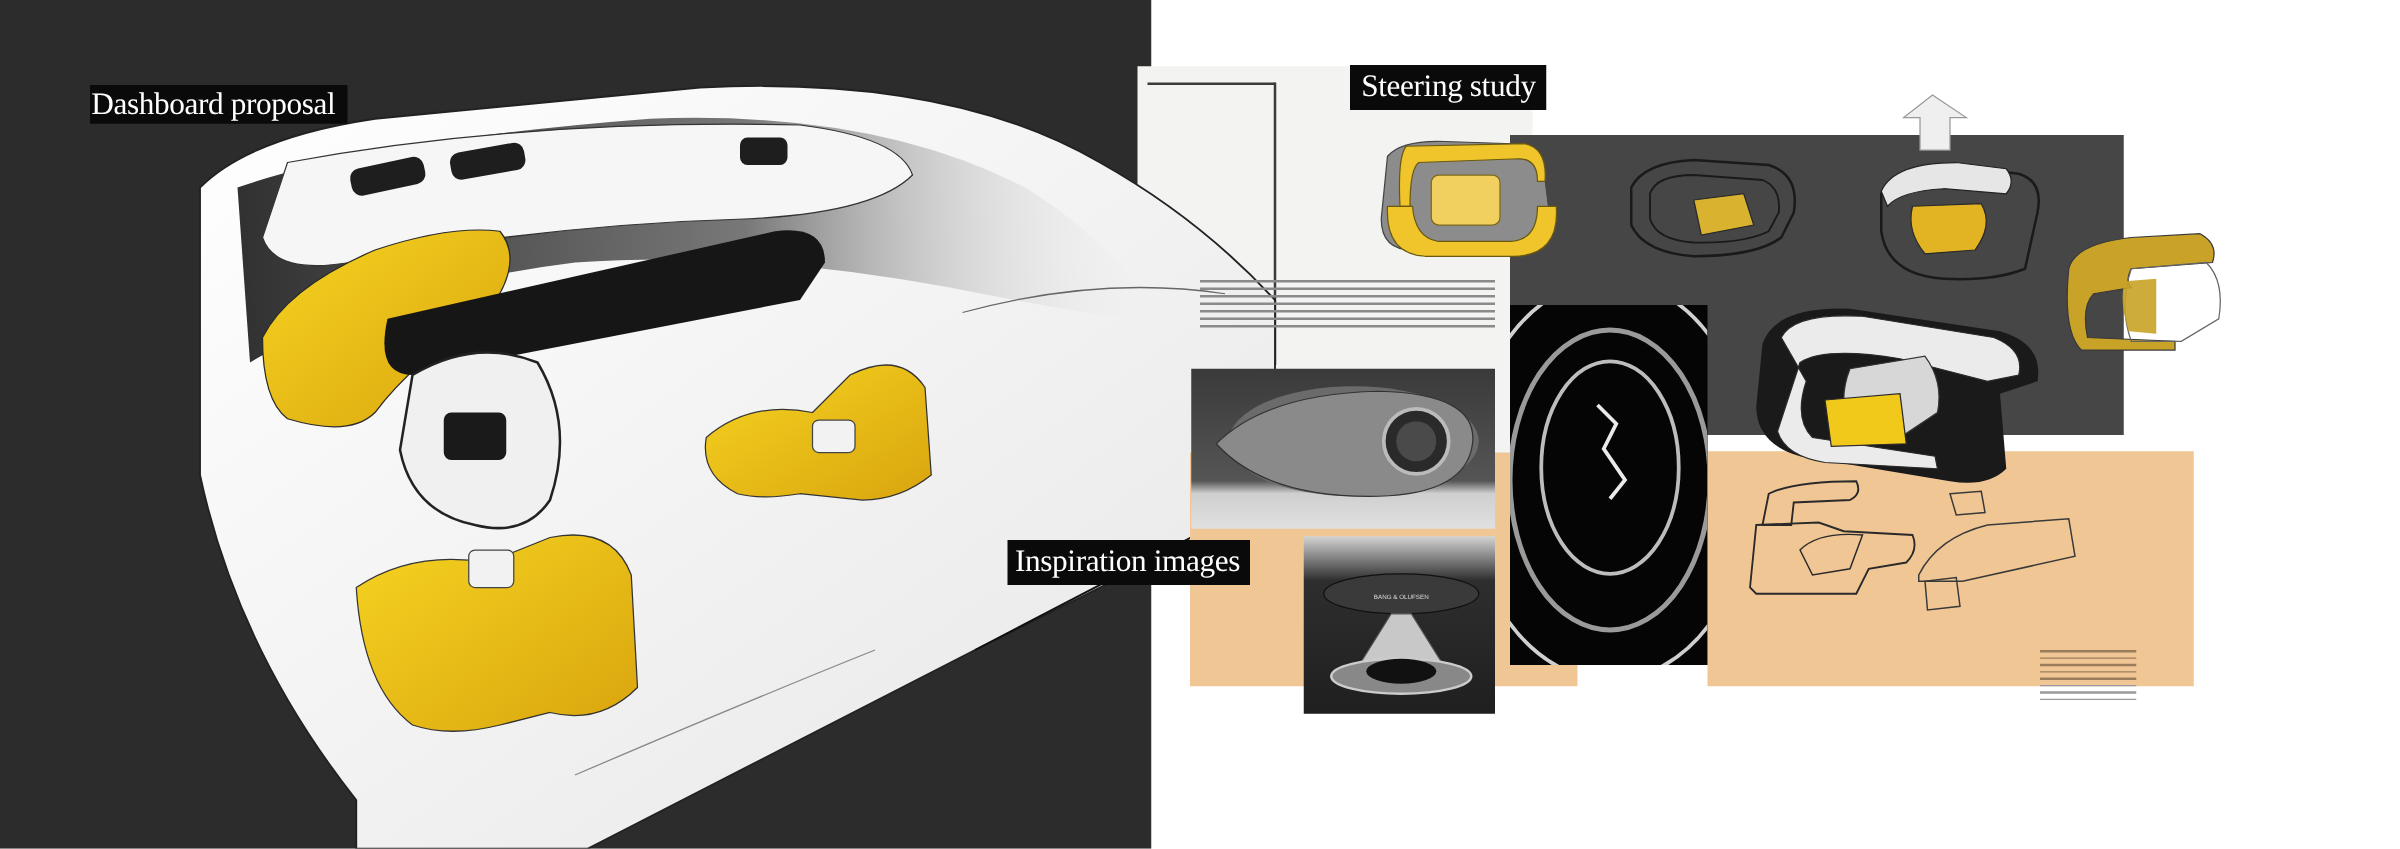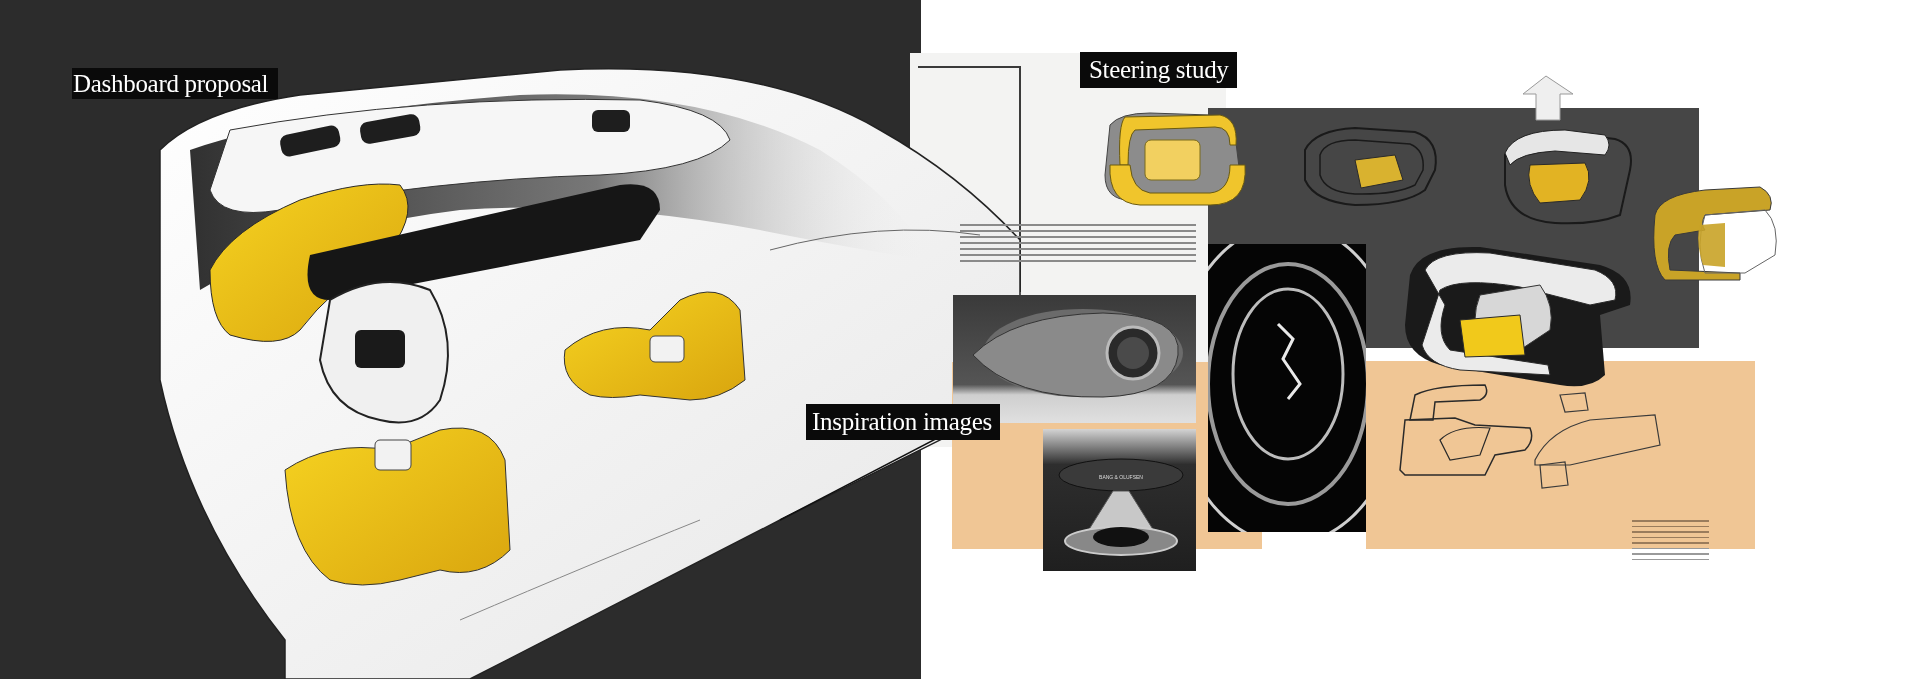--- a/index.html
+++ b/index.html
@@ -178,13 +178,13 @@
   <span style="background:#9a7c5c;height:1.5px;margin-bottom:4px"></span>
   <span style="background:#9a7c5c;height:1.5px;margin-bottom:4px"></span>
   <span style="background:#9a7c5c;height:1.5px;margin-bottom:4px"></span>
   <span style="background:#9a9a9a;height:1.5px;margin-bottom:4px"></span>
   <span style="background:#9a9a9a;height:1.5px;margin-bottom:4px"></span>
   <span style="background:#9a9a9a;height:1.5px;margin-bottom:4px"></span>
 </div>
 
 <div class="label" style="left:72px;top:68px;font-family:Liberation Serif, serif;">Dashboard proposal</div>
 <div class="label" style="left:1080px;top:52px;padding:0 8px 0 9px;line-height:36px;font-family:Liberation Serif, serif;">Steering study</div>
-<div class="label" style="left:806px;top:404px;padding:0 8px 0 6px;line-height:36px;text-align:center;">Inspiration images</div>
+<div class="label" style="left:806px;top:432px;padding:0 8px 0 6px;line-height:36px;text-align:center;">Inspiration images</div>
 
 </body></html>

